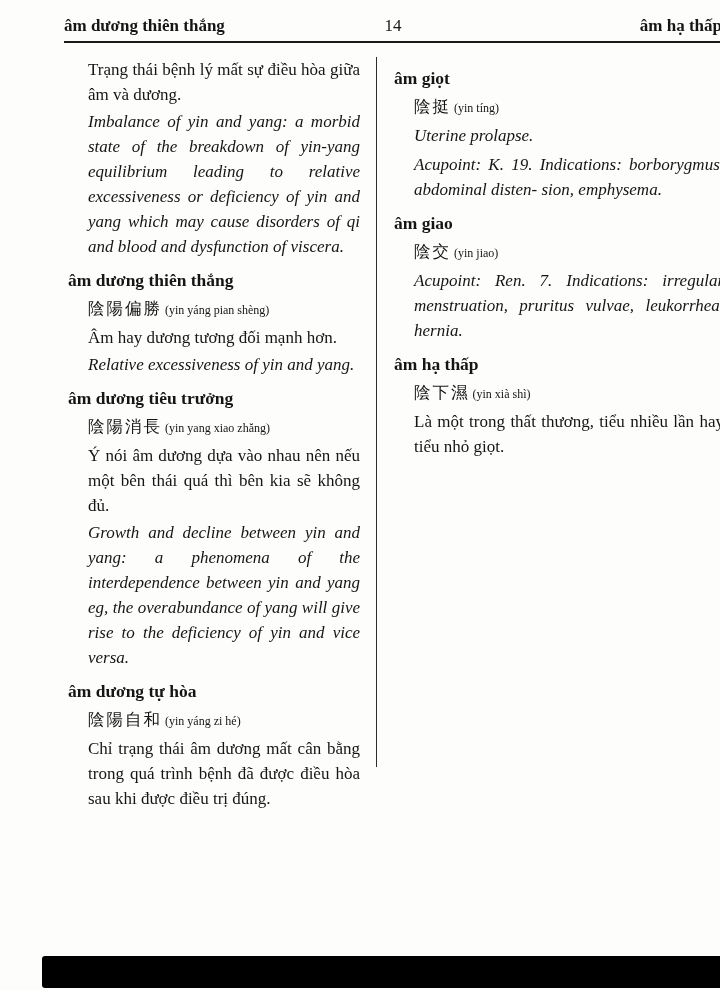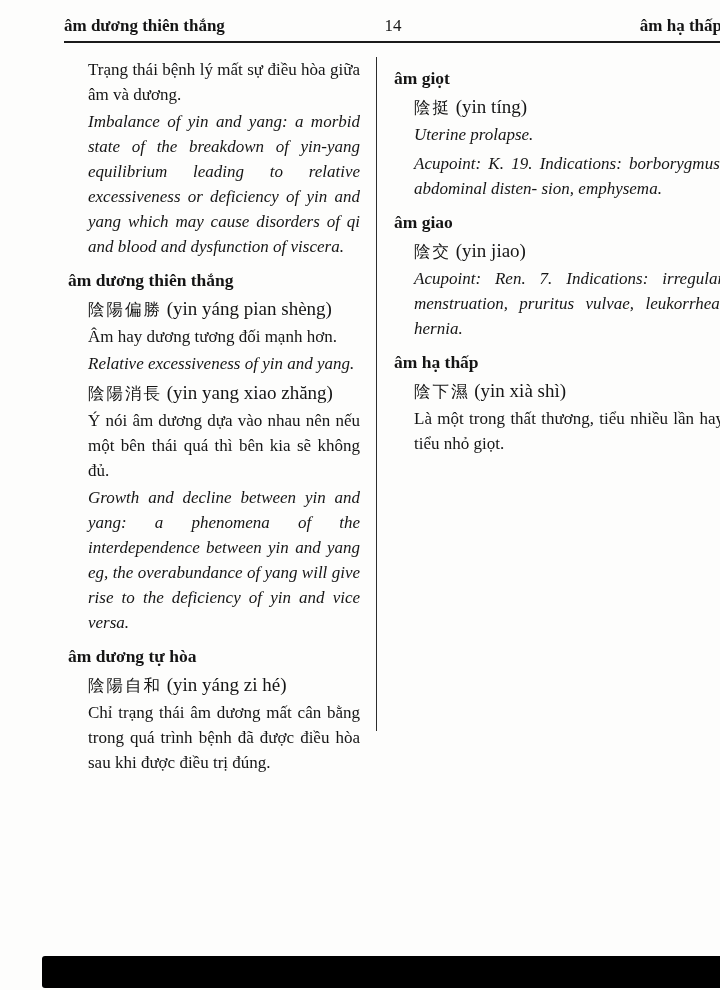--- a/index.html
+++ b/index.html
@@ -88,21 +88,21 @@
   }
   .blk.zh {
     margin: 0 0 2px 20px;
     white-space: nowrap;
   }
   .blk.zh .hanzi {
     font-size: 16.5px;
     letter-spacing: 2px;
   }
   .blk.zh .pinyin {
-    font-size: 19px;
+    font-size: 12px;
   }
   .scan-bar {
     position: absolute;
     left: 10px;
     top: 956px;
     width: 688px;
     height: 32px;
     background: #000;
     border-radius: 3px;
   }
@@ -121,20 +121,21 @@
   <hr class="head-rule">
 
   <div class="cols">
     <div class="col-left" id="col-left">
         <div class="blk vi">Trạng thái bệnh lý mất sự điều hòa giữa âm và dương.</div>
         <div class="blk en">Imbalance of yin and yang: a morbid state of the breakdown of yin-yang equilibrium leading to relative excessiveness or deficiency of yin and yang which may cause disorders of qi and blood and dysfunction of viscera.</div>
         <div class="blk head">âm dương thiên thắng</div>
         <div class="blk zh"><span class="hanzi">陰陽偏勝</span><span class="pinyin"> (yin yáng pian shèng)</span></div>
         <div class="blk vi">Âm hay dương tương đối mạnh hơn.</div>
         <div class="blk en">Relative excessiveness of yin and yang.</div>
+        <div class="blk head">âm dương tiêu trưởng</div>
         <div class="blk zh"><span class="hanzi">陰陽消長</span><span class="pinyin"> (yin yang xiao zhăng)</span></div>
         <div class="blk vi">Ý nói âm dương dựa vào nhau nên nếu một bên thái quá thì bên kia sẽ không đủ.</div>
         <div class="blk en">Growth and decline between yin and yang: a phenomena of the interdependence between yin and yang eg, the overabundance of yang will give rise to the deficiency of yin and vice versa.</div>
         <div class="blk head">âm dương tự hòa</div>
         <div class="blk zh"><span class="hanzi">陰陽自和</span><span class="pinyin"> (yin yáng zi hé)</span></div>
         <div class="blk vi">Chỉ trạng thái âm dương mất cân bằng trong quá trình bệnh đã được điều hòa sau khi được điều trị đúng.</div>
       </div>
     <div class="col-divider"></div>
     <div class="col-right" id="col-right">
         <div class="blk head">âm giọt</div>

